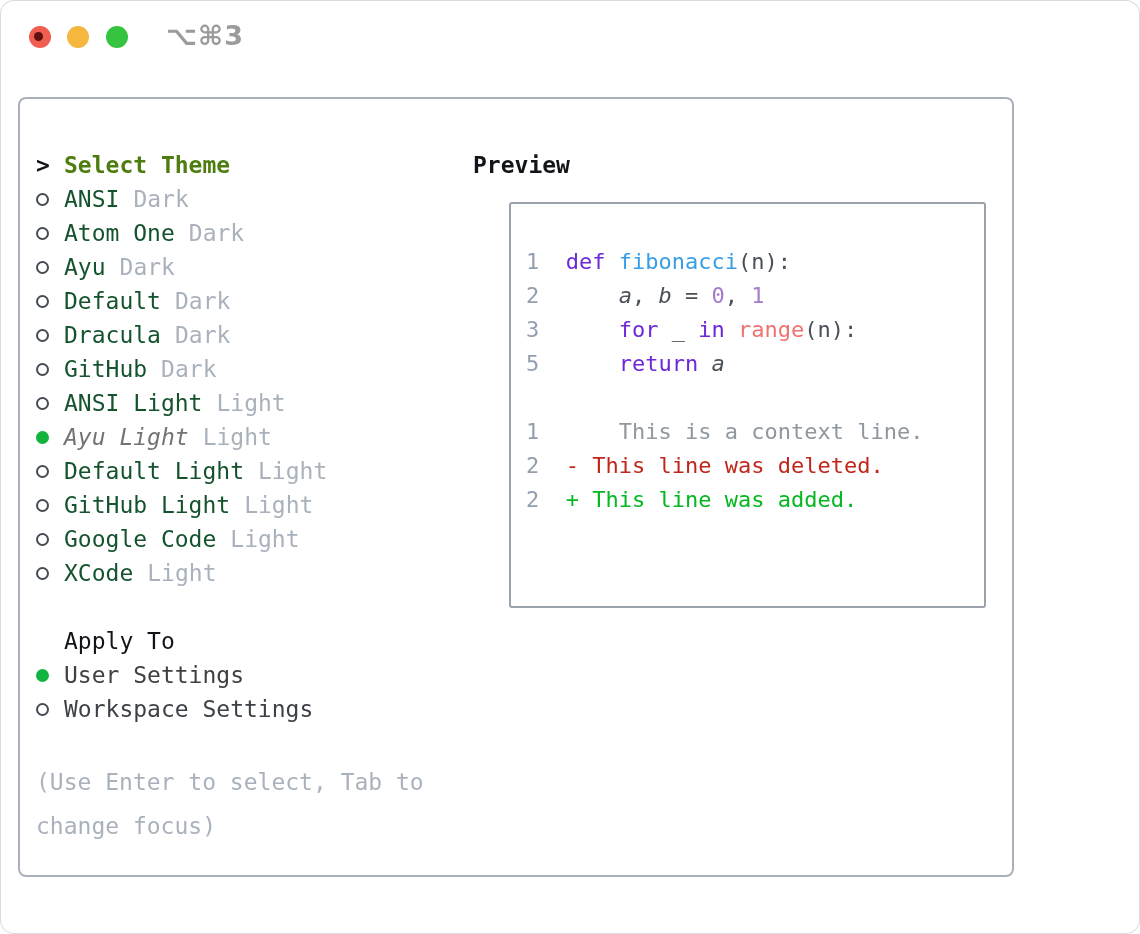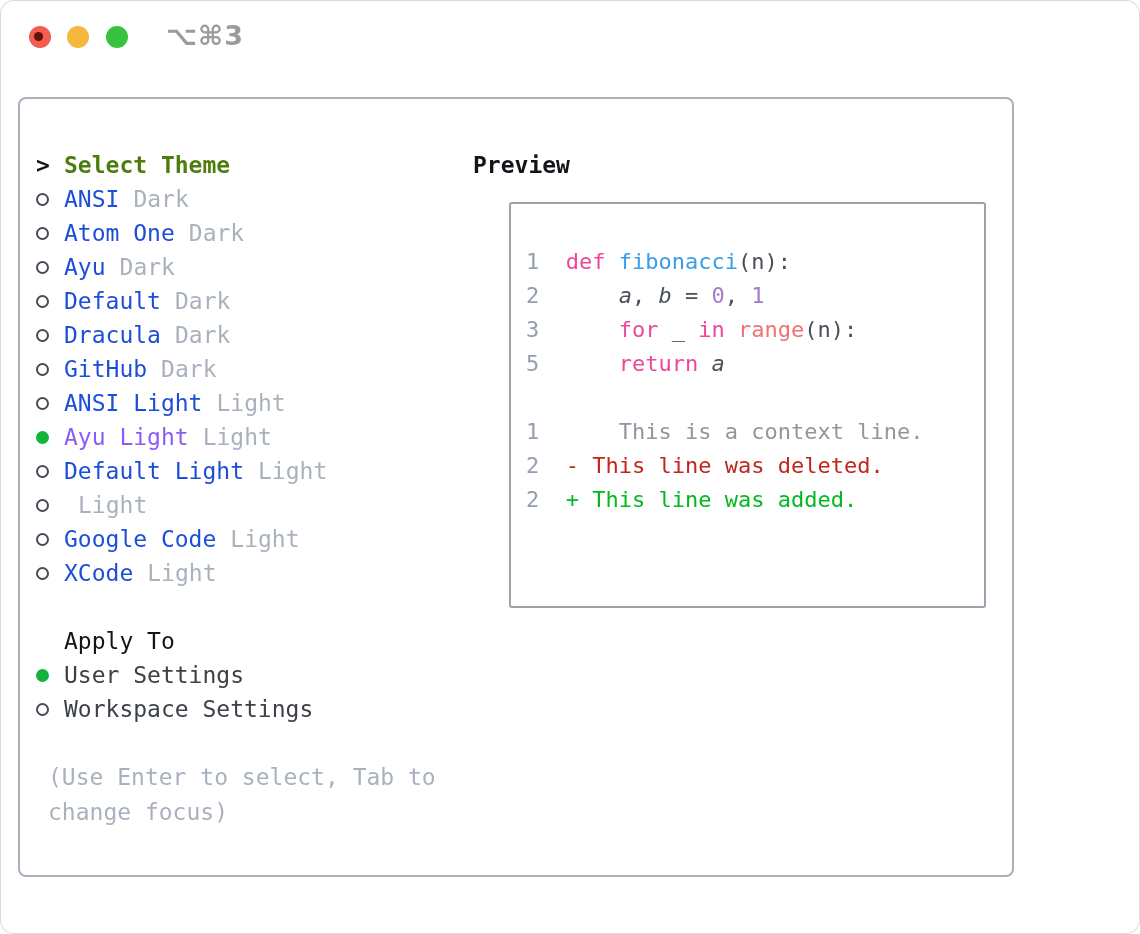--- a/index.html
+++ b/index.html
@@ -38,45 +38,45 @@
   .left-col { position:absolute; left:36px; top:148px; width:440px; font-size:23px; color:#3c4148; }
   .row { display:flex; align-items:center; height:34px; line-height:34px; white-space:pre; }
   .bslot { display:flex; align-items:center; width:28px; flex:0 0 28px; }
   .pointer { font-weight:bold; color:#111418; width:28px; flex:0 0 28px; }
   .htext { font-weight:bold; color:#4d7c0f; }
   .subhead { color:#111418; }
   .circle {
     width:13px; height:13px; border-radius:50%;
     border:2px solid #454b54; background:transparent;
   }
-  .tname { color:#1d4ed8; }
+  .tname { color:#14532d; }
   .tvariant { color:#a9b2bc; margin-left:14px; }
   .trow[data-state="selected"] .circle { background:#12b43e; border-color:#12b43e; }
-  .trow[data-state="selected"] .tname { color:#8b5cf6; }
+  .trow[data-state="selected"] .tname { color:#737373;font-style:italic; }
   .trow[data-state="selected"] .olabel { color:#404040; }
   .olabel { color:#3c4148; }
   .gap { height:34px; }
   .help {
-    width:416px; margin-top:34px; margin-left:12px;
-    color:#a9b2bc; line-height:35px; font-size:23px;
+    width:416px; margin-top:34px; margin-left:0;
+    color:#a9b2bc; line-height:44px; font-size:23px;
   }
 
   
   .preview-title {
     position:absolute; left:473px; top:148px; height:34px; line-height:34px;
     font-size:23px; font-weight:bold; color:#111418;
   }
   .preview-box {
     position:absolute; left:509px; top:202px; width:477px; height:406px;
     border:2px solid #9aa2ac; border-radius:3px;
     padding:41px 0 0 15px; overflow:hidden;
   }
   .code-line { height:34px; line-height:34px; font-size:22px; white-space:pre; color:#4a5058; }
   [data-c="num"]   { color:#939eae; }
-  [data-c="kw"]    { color:#ec4899; }
+  [data-c="kw"]    { color:#6d28d9; }
   [data-c="fn"]    { color:#399ee6; }
   [data-c="pl"]    { color:#4a5058; }
   [data-c="var"]   { color:#4a5058; font-style:italic; }
   [data-c="const"] { color:#a37acc; }
   [data-c="call"]  { color:#f07171; }
   [data-c="ctx"]   { color:#8f979f;text-align:right; }
   [data-c="del"]   { color:#c1261b; }
   [data-c="add"]   { color:#04b81f; }
 </style>
 </head>
@@ -140,20 +140,21 @@
       <span class="tname">Ayu Light</span>
       <span class="tvariant">Light</span>
     </div>
     <div class="row trow" data-state="normal">
       <span class="bslot"><span class="circle"></span></span>
       <span class="tname">Default Light</span>
       <span class="tvariant">Light</span>
     </div>
     <div class="row trow" data-state="normal">
       <span class="bslot"><span class="circle"></span></span>
+      <span class="tname">GitHub Light</span>
       <span class="tvariant">Light</span>
     </div>
     <div class="row trow" data-state="normal">
       <span class="bslot"><span class="circle"></span></span>
       <span class="tname">Google Code</span>
       <span class="tvariant">Light</span>
     </div>
     <div class="row trow" data-state="normal">
       <span class="bslot"><span class="circle"></span></span>
       <span class="tname">XCode</span>

